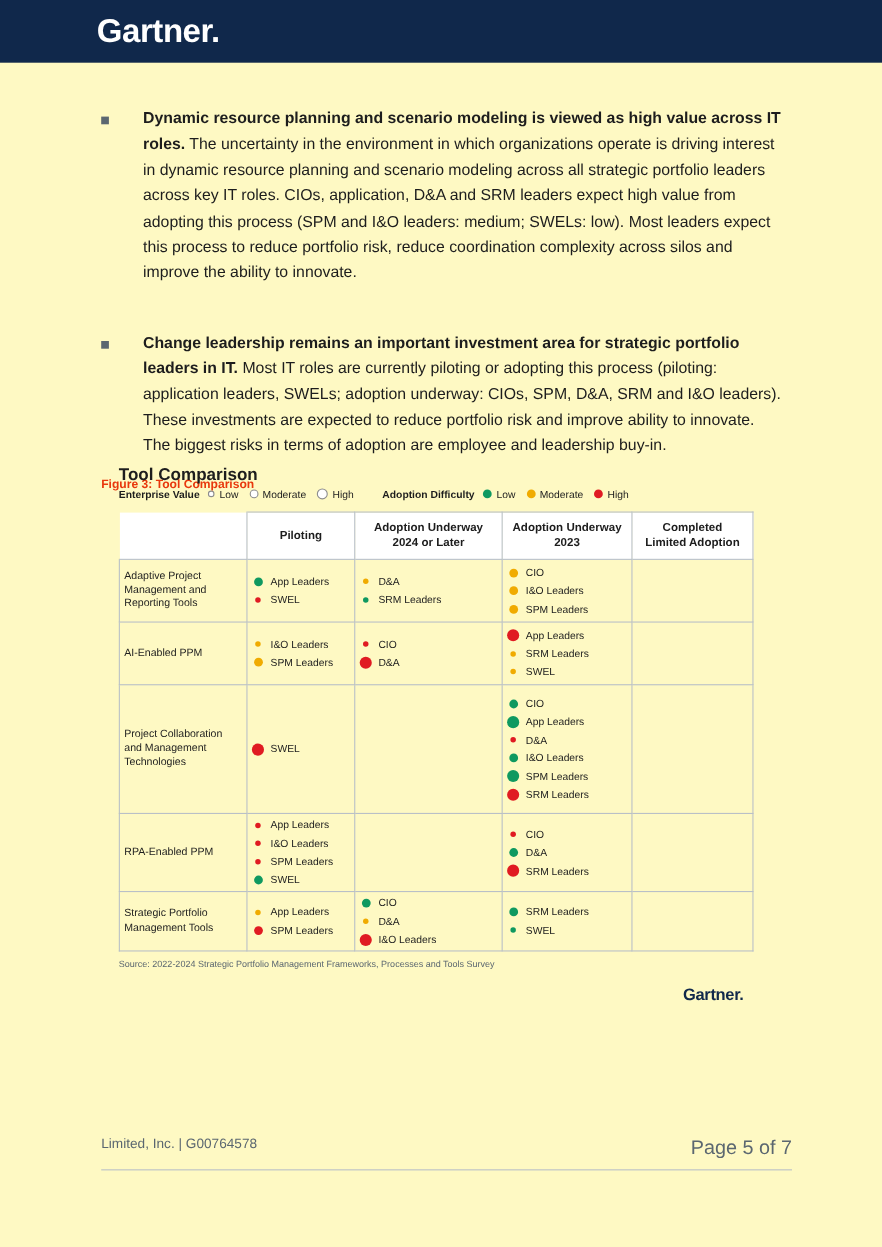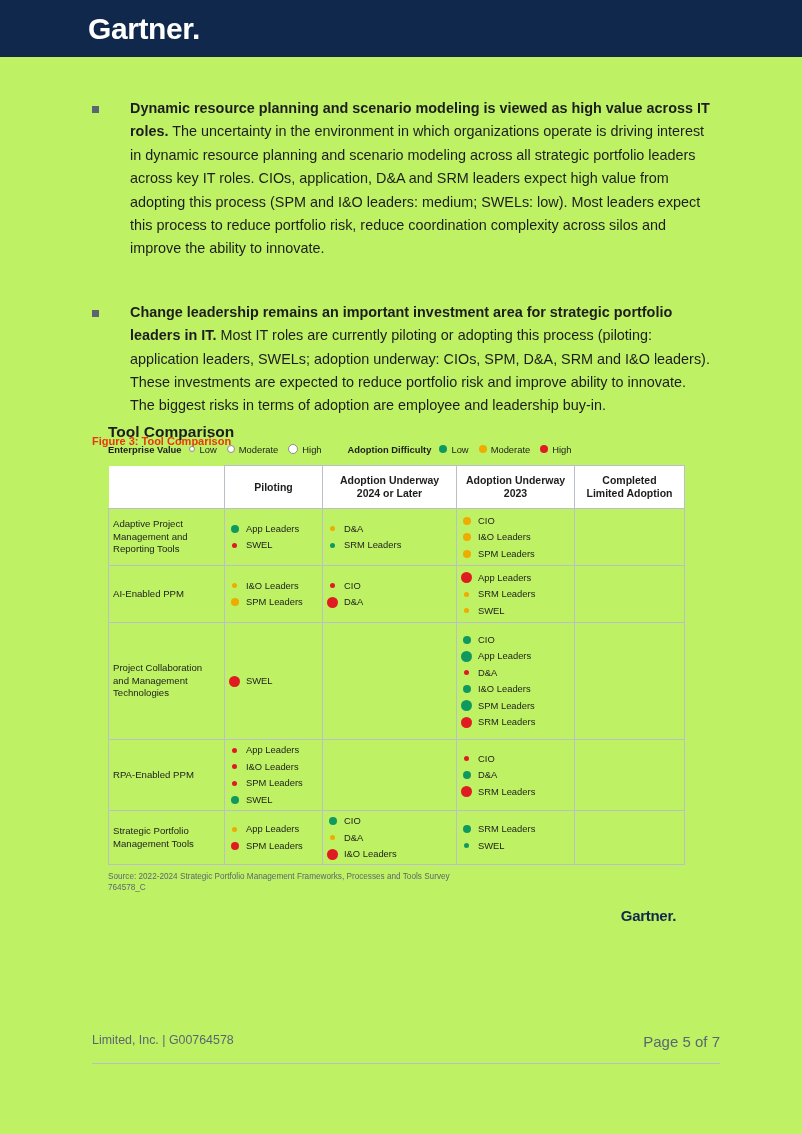--- a/index.html
+++ b/index.html
@@ -12,21 +12,21 @@
     height: 1134px;
     font-family: "Liberation Sans", sans-serif;
     color: #1d1d1d;
     position: relative;
     overflow: hidden;
   }
   .page {
     position: relative;
     width: 802px;
     height: 1134px;
-    background: #bef264;
+    background: #fef9c3;
   }
   
   .header-bar {
     position: absolute;
     left: 0; top: 0;
     width: 802px;
     height: 57px;
     background: #10284b;
   }
   .brand {
@@ -229,21 +229,21 @@
     top: 1033px;
     font-size: 12.4px;
     color: #5b6770;
   }
   .footer-right {
     position: absolute;
     left: 520px;
     top: 1033px;
     width: 200px;
     text-align: right;
-    font-size: 15px;
+    font-size: 18px;
     color: #5b6770;
   }
 </style>
 </head>
 <body>
 
 <div class="page">
 
   <div class="header-bar">
     <div class="brand"><span>Gartner</span><span class="dot">.</span></div>
@@ -500,21 +500,20 @@
                 <span class="bub" style="width: 5px; height: 5px; background: rgb(15, 153, 96); margin-left: 3px; margin-right: 9px;"></span>
                 <span>SWEL</span>
               </div>
             </td>
             <td class="cellbox"></td>
           </tr>
         </tbody>
     </table>
 
     <div class="src">Source: 2022-2024 Strategic Portfolio Management Frameworks, Processes and Tools Survey</div>
-    <div class="srccode">764578_C</div>
     <div class="fig-brand"><span>Gartner</span><span>.</span></div>
   </div>
 
   <div class="footer-rule"></div>
   <div class="footer-left">Limited, Inc. | G00764578</div>
   <div class="footer-right">Page 5 of 7</div>
 
 </div>
 
 </body></html>

